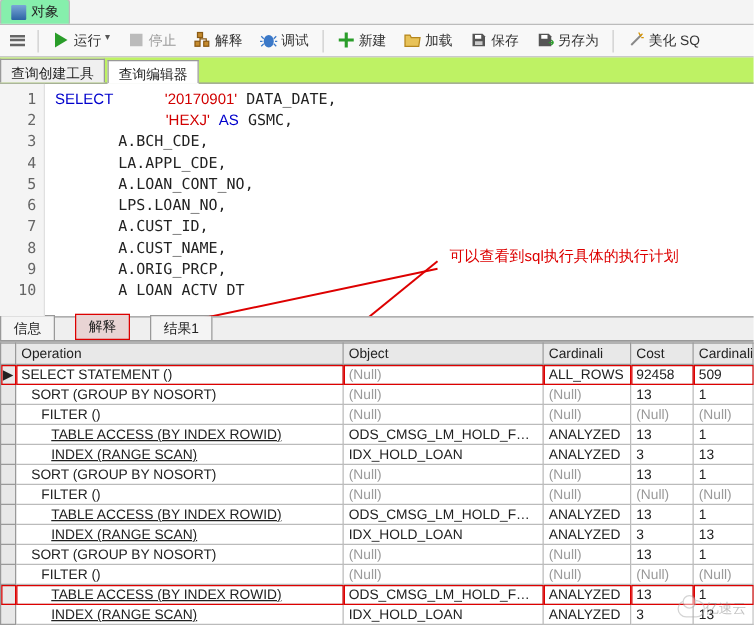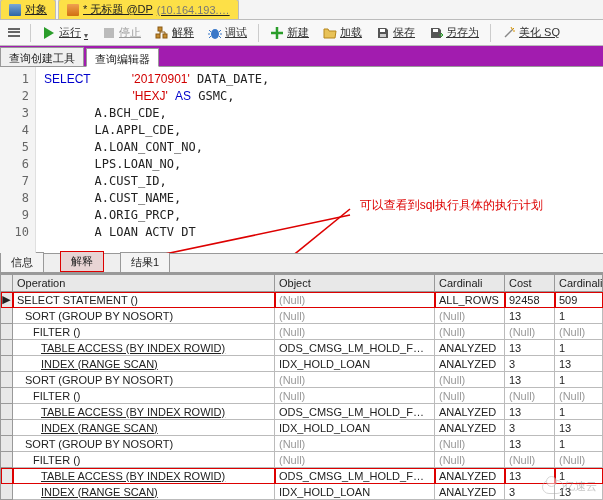--- a/index.html
+++ b/index.html
@@ -15,34 +15,34 @@
     --gray-null:#999;
     --line-gutter:#f4f4f4;
     --highlight:#f4e6e6;
     --selected-tab:#e8d4d4;
   }
   *{box-sizing:border-box;font-family:"Microsoft YaHei","Segoe UI",Arial,sans-serif;}
   html,body{margin:0;padding:0;height:500px;width:603px;overflow:hidden;background:#fff;font-size:12px;color:#222;}
   
   
   .filetabs{height:20px;display:flex;align-items:flex-end;background:#f4f4f4;border-bottom:1px solid var(--border-light);font-size:11px;}
-  .filetab{padding:2px 8px;border:1px solid var(--border-light);border-bottom:none;background:#fde047;margin-right:2px;display:flex;align-items:center;gap:4px;border-radius:3px 3px 0 0;text-decoration:underline;}
+  .filetab{padding:2px 8px;border:1px solid var(--border-light);border-bottom:none;background:#86efac;margin-right:2px;display:flex;align-items:center;gap:4px;border-radius:3px 3px 0 0;}
   .filetab .ic{width:12px;height:12px;display:inline-block;}
   .tab-icon-obj{background:linear-gradient(#7aa7d8,#2c64a4);border-radius:1px;}
   .tab-icon-sql{background:linear-gradient(#f0a050,#d07010);border-radius:1px;}
   
   
   .toolbar{display:flex;align-items:center;gap:8px;height:26px;background:var(--toolbar-bg);border-bottom:1px solid var(--border-light);padding:0 6px;font-size:11px;}
-  .tbtn{display:flex;align-items:flex-end;gap:3px;padding:1px 3px;cursor:pointer;color:#333;text-decoration:underline;}
+  .tbtn{display:flex;align-items:flex-start;gap:3px;padding:1px 3px;cursor:pointer;color:#333;}
   .tbtn.disabled{color:#999;}
   .sep{width:1px;height:18px;background:#ccc;}
   .tico{width:14px;height:14px;display:inline-flex;align-items:center;justify-content:center;}
   
   
-  .subtabs{display:flex;height:21px;border-bottom:1px solid var(--border);background:#a21caf;font-size:11px;}
+  .subtabs{display:flex;height:21px;border-bottom:1px solid var(--border);background:#bef264;font-size:11px;}
   .subtab{padding:3px 8px;border:1px solid var(--border);border-bottom:none;margin-right:2px;margin-top:1px;background:var(--tab-bg);cursor:pointer;}
   .subtab.active{background:var(--tab-active);position:relative;top:1px;border-bottom:1px solid #fff;}
   
   
   .editor{display:flex;height:186px;overflow:hidden;position:relative;}
   .gutter{width:36px;background:var(--line-gutter);border-right:1px solid #e0e0e0;text-align:right;padding:4px 6px 0 0;color:#666;font-family:Consolas,monospace;font-size:12px;line-height:17px;}
   .code{flex:1;padding:4px 0 0 8px;font-family:Consolas,monospace;font-size:12px;line-height:17px;white-space:pre;overflow:hidden;}
   .kw{color:var(--blue);}
   .str{color:var(--str-red);margin-left:38px;}
   .annotation{position:absolute;color:var(--red);font-size:12px;text-align:center;}
@@ -75,25 +75,20 @@
   .watermark .cloud{width:22px;height:14px;border:1.5px solid #aaa;border-radius:8px;position:relative;}
   .watermark .cloud::before{content:"";position:absolute;width:9px;height:9px;border:1.5px solid #aaa;border-radius:50%;top:-5px;left:3px;background:#fff;}
 </style>
 </head>
 <body>
 
 <div class="filetabs">
   <div class="filetab">
     <span class="ic tab-icon-obj"></span>
     <span>对象</span>
-  </div>
-  <div class="filetab">
-    <span class="ic tab-icon-sql"></span>
-    <span>* 无标题 @DP</span>
-    <span style="color:#777">(10.164.193.…</span>
   </div>
 </div>
 
 <div class="toolbar">
   <div class="menuicon">
       <span></span>
       <span></span>
       <span></span>
     </div>
   <div class="sep"></div>

